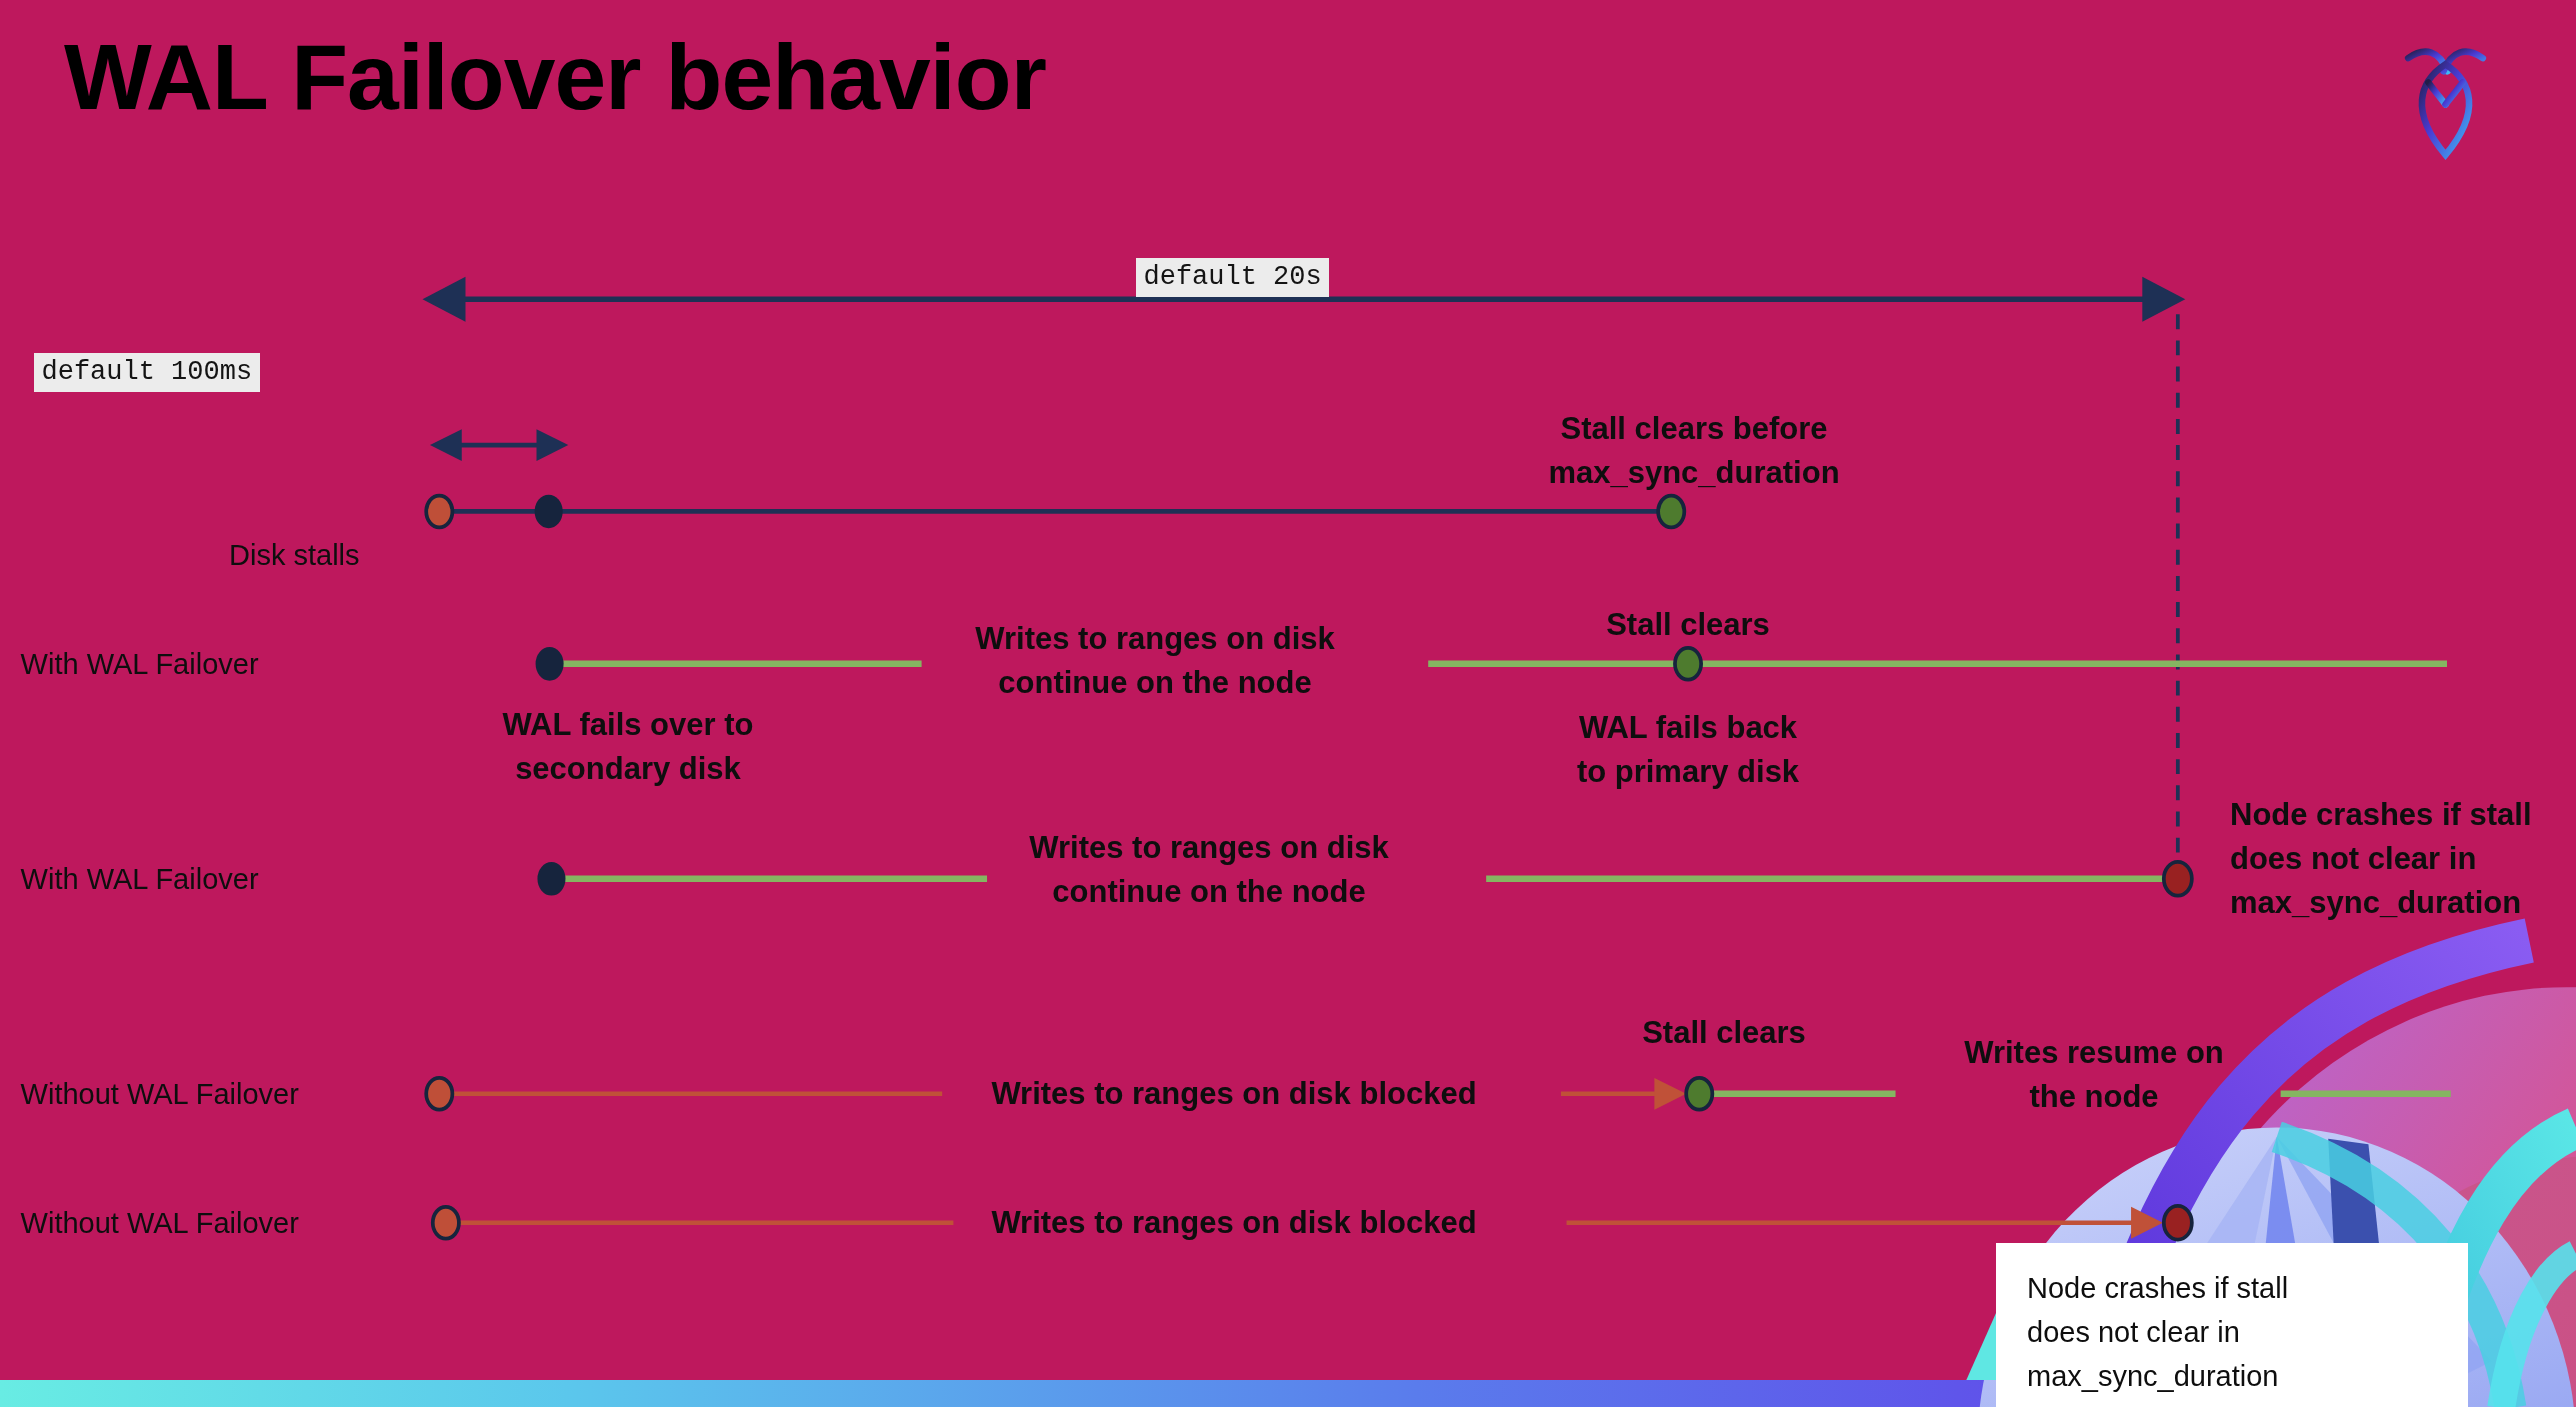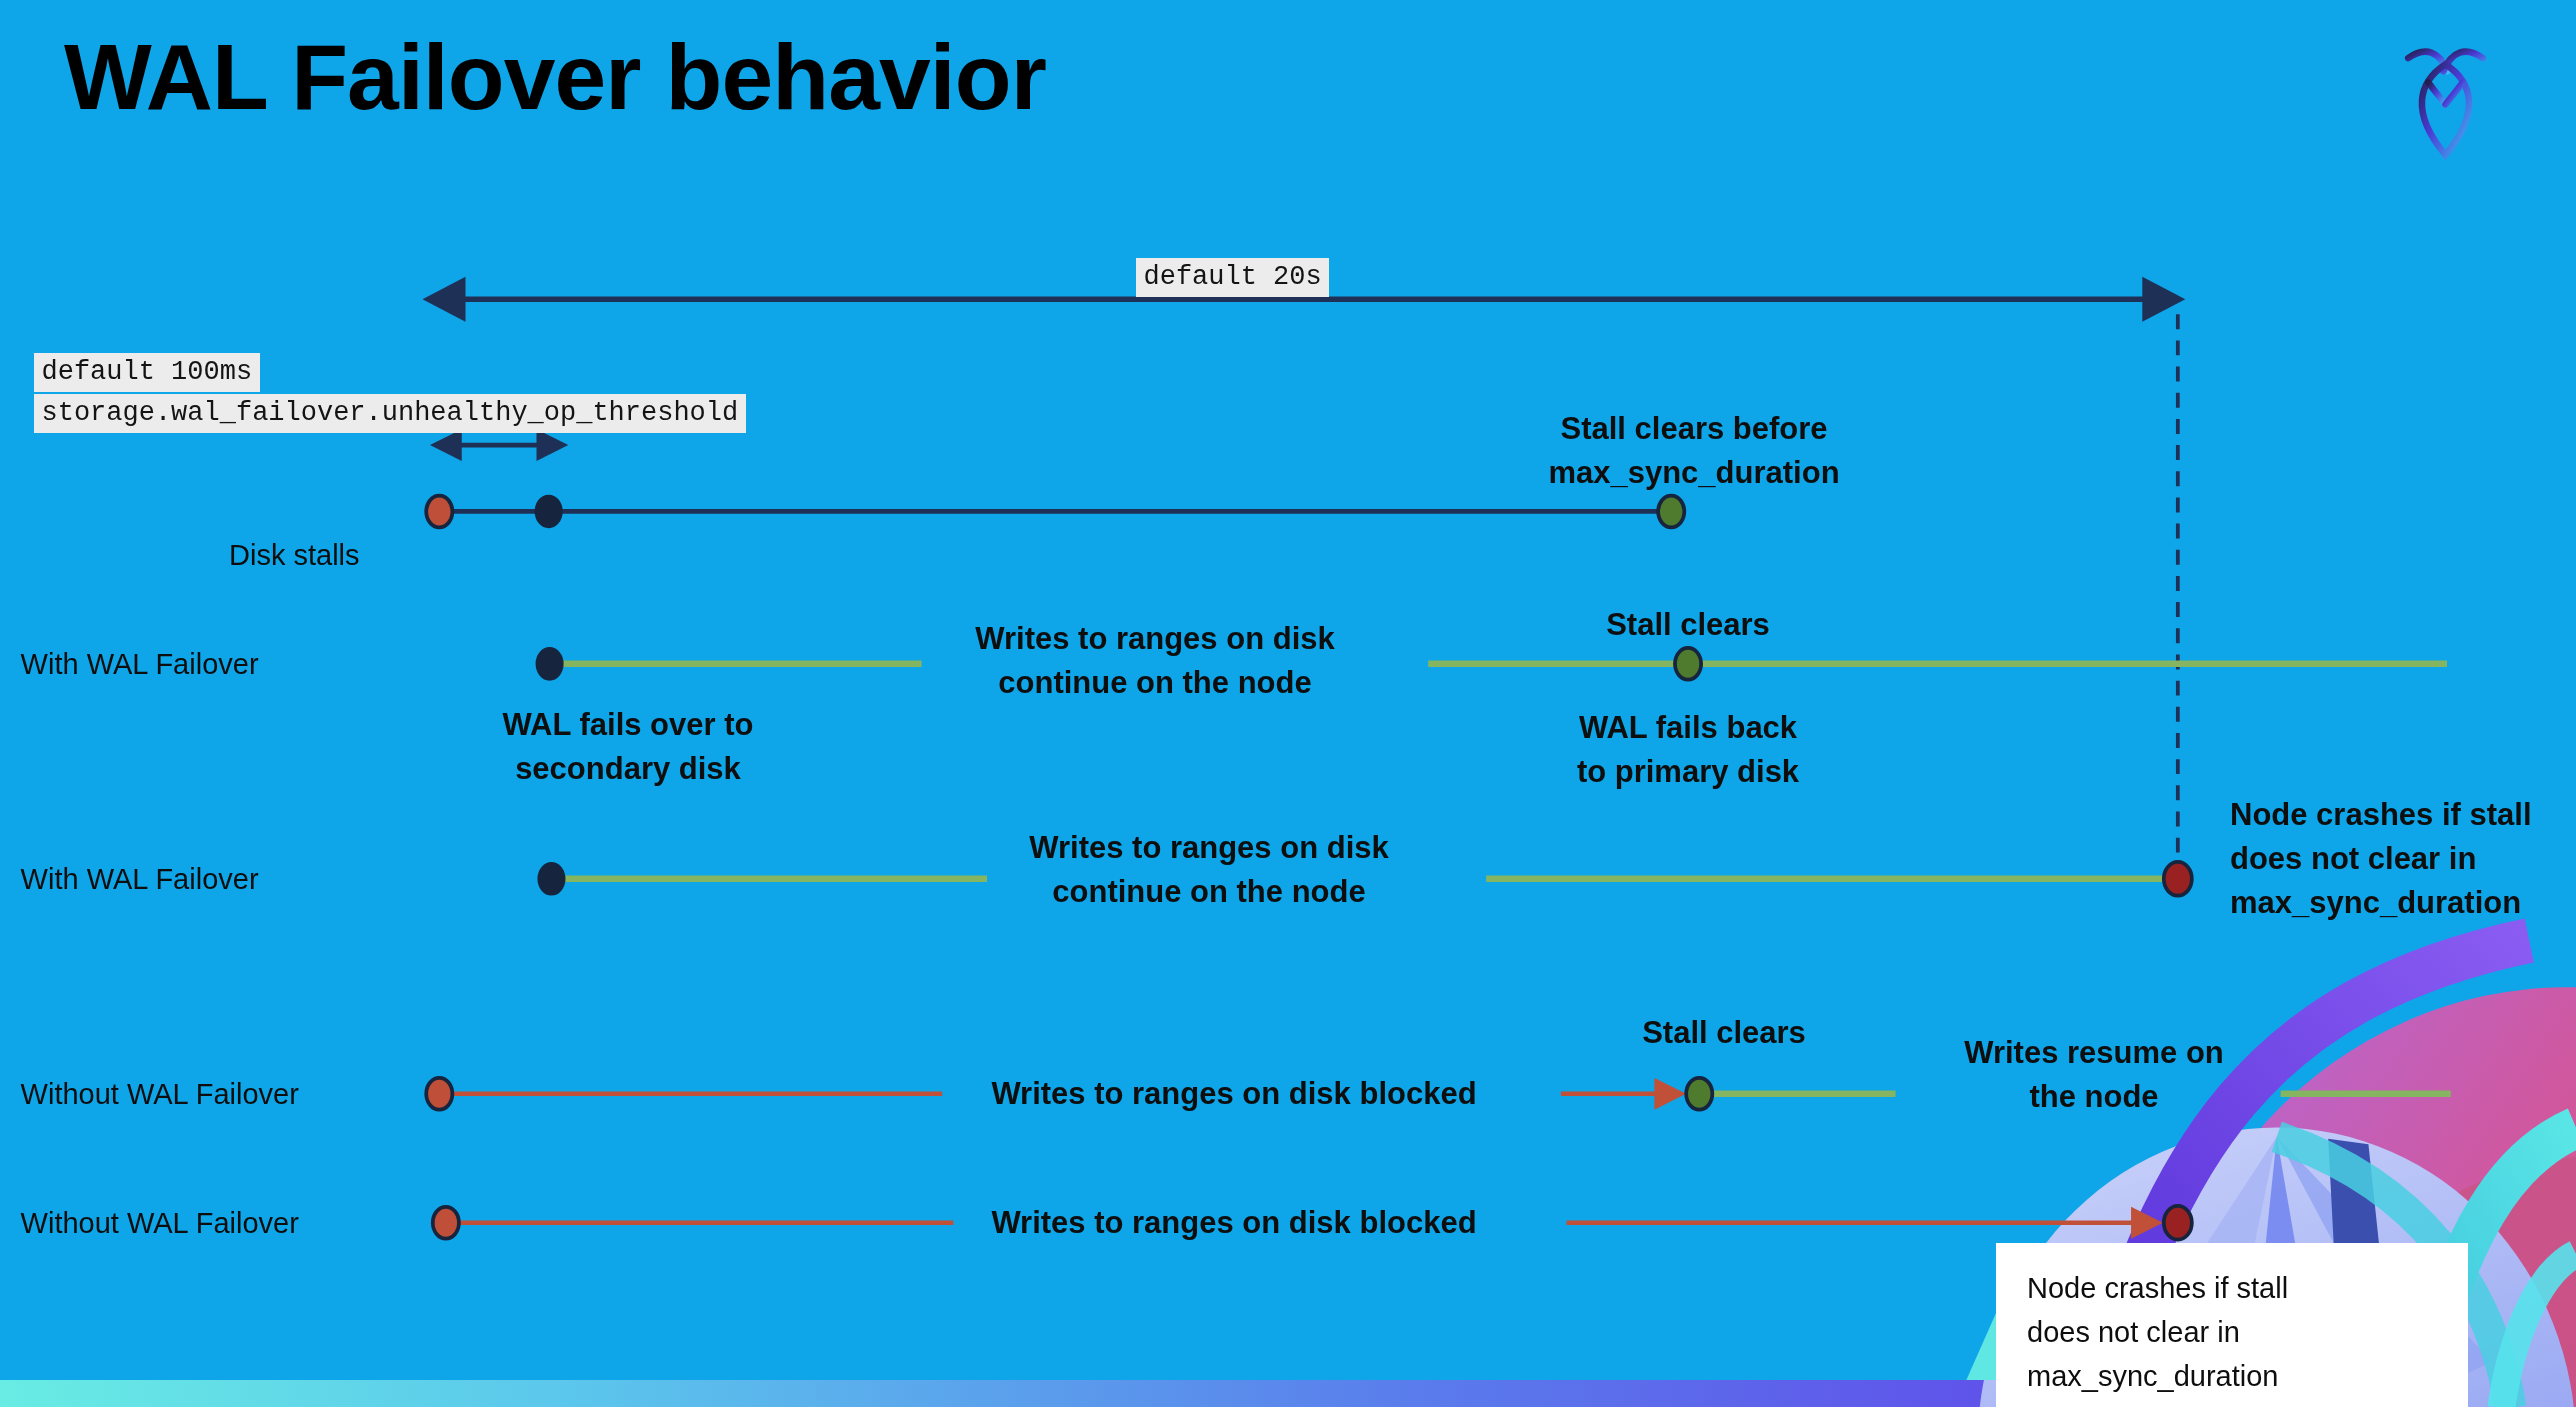--- a/index.html
+++ b/index.html
@@ -1,17 +1,17 @@
 <!DOCTYPE html>
 <html style="font-size:15px"><head>
 <meta charset="utf-8">
 <style>
   html,body{margin:0;padding:0;background:#ffffff;}
   .slide{
-    position:relative;width:2576px;height:1408px;background:#0ea5e9;overflow:hidden;
+    position:relative;width:2576px;height:1408px;background:#be185d;overflow:hidden;
     font-family:"Liberation Sans","DejaVu Sans",sans-serif;color:#0e0e0e;
   }
   .title{
     position:absolute;left:64px;top:24px;font-size:93px;font-weight:800;
     letter-spacing:-0.9px;color:#000;margin:0;
   }
   .logo{position:absolute;left:2395px;top:41px;width:101px;height:123px;}
   .diagram-layer,.artwork-layer{position:absolute;left:0;top:0;}
   .artwork-layer{z-index:2;}
   .bottom-bar{
@@ -152,21 +152,20 @@
       <line x1="477" y1="1308" x2="1020" y2="1308" stroke="#c05138" stroke-width="5"></line>
       <line x1="1676" y1="1308" x2="2282" y2="1308" stroke="#c05138" stroke-width="5"></line>
       <polygon points="2314,1308 2280,1291 2280,1325" fill="#c05138"></polygon>
       <ellipse cx="477" cy="1308" rx="14" ry="17" fill="#bf4f38" stroke="#16243d" stroke-width="4"></ellipse>
       <ellipse cx="2330" cy="1308" rx="15" ry="18" fill="#992121" stroke="#16243d" stroke-width="4"></ellipse>
     </g>
   </svg>
 
   <div class="mono-label" style="left:1136px;top:258px;">default 20s</div>
   <div class="mono-label" style="left:34px;top:353px;">default 100ms</div>
-  <div class="mono-label" style="left:34px;top:394px;">storage.wal_failover.unhealthy_op_threshold</div>
 
   <div class="row-label" style="left:229px;top:511px;margin-top:44px;">Disk stalls</div>
   <div class="row-label" style="left:20.6px;top:664px;">With WAL Failover</div>
   <div class="row-label" style="left:20.6px;top:879px;">With WAL Failover</div>
   <div class="row-label" style="left:20.6px;top:1094px;">Without WAL Failover</div>
   <div class="row-label" style="left:20.6px;top:1223px;">Without WAL Failover</div>
 
   <div class="note" style="left:1694px;top:407px;">
     <div>Stall clears before</div>
     <div>max_sync_duration</div>

